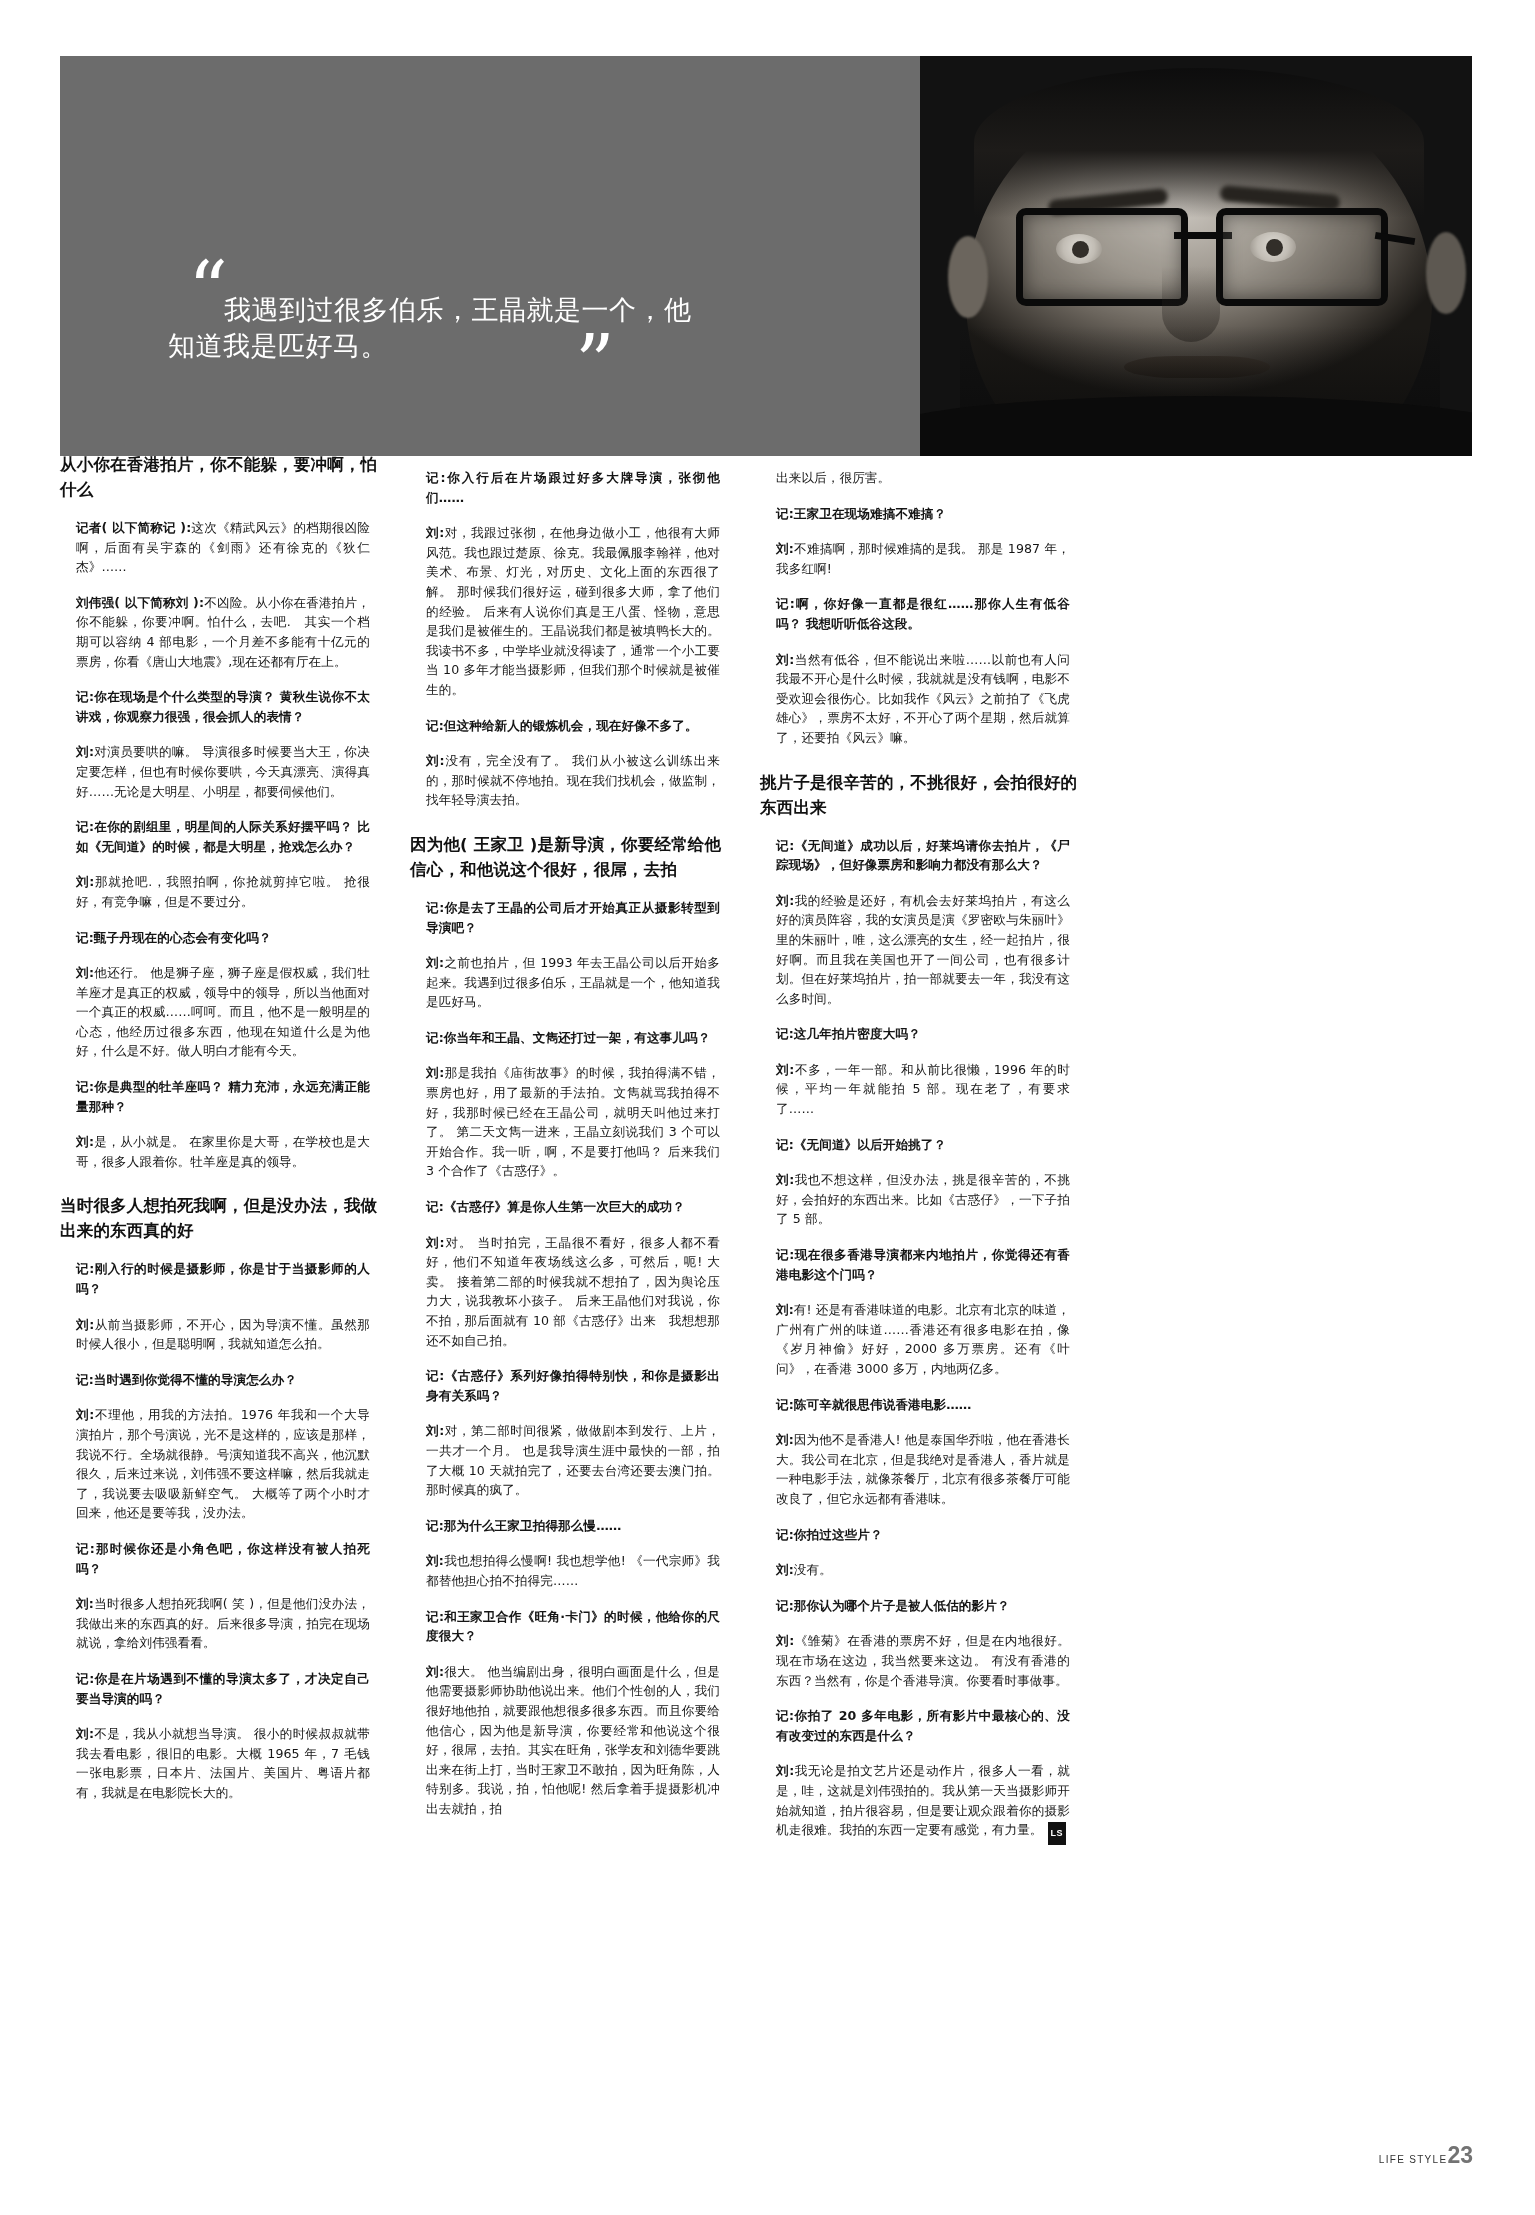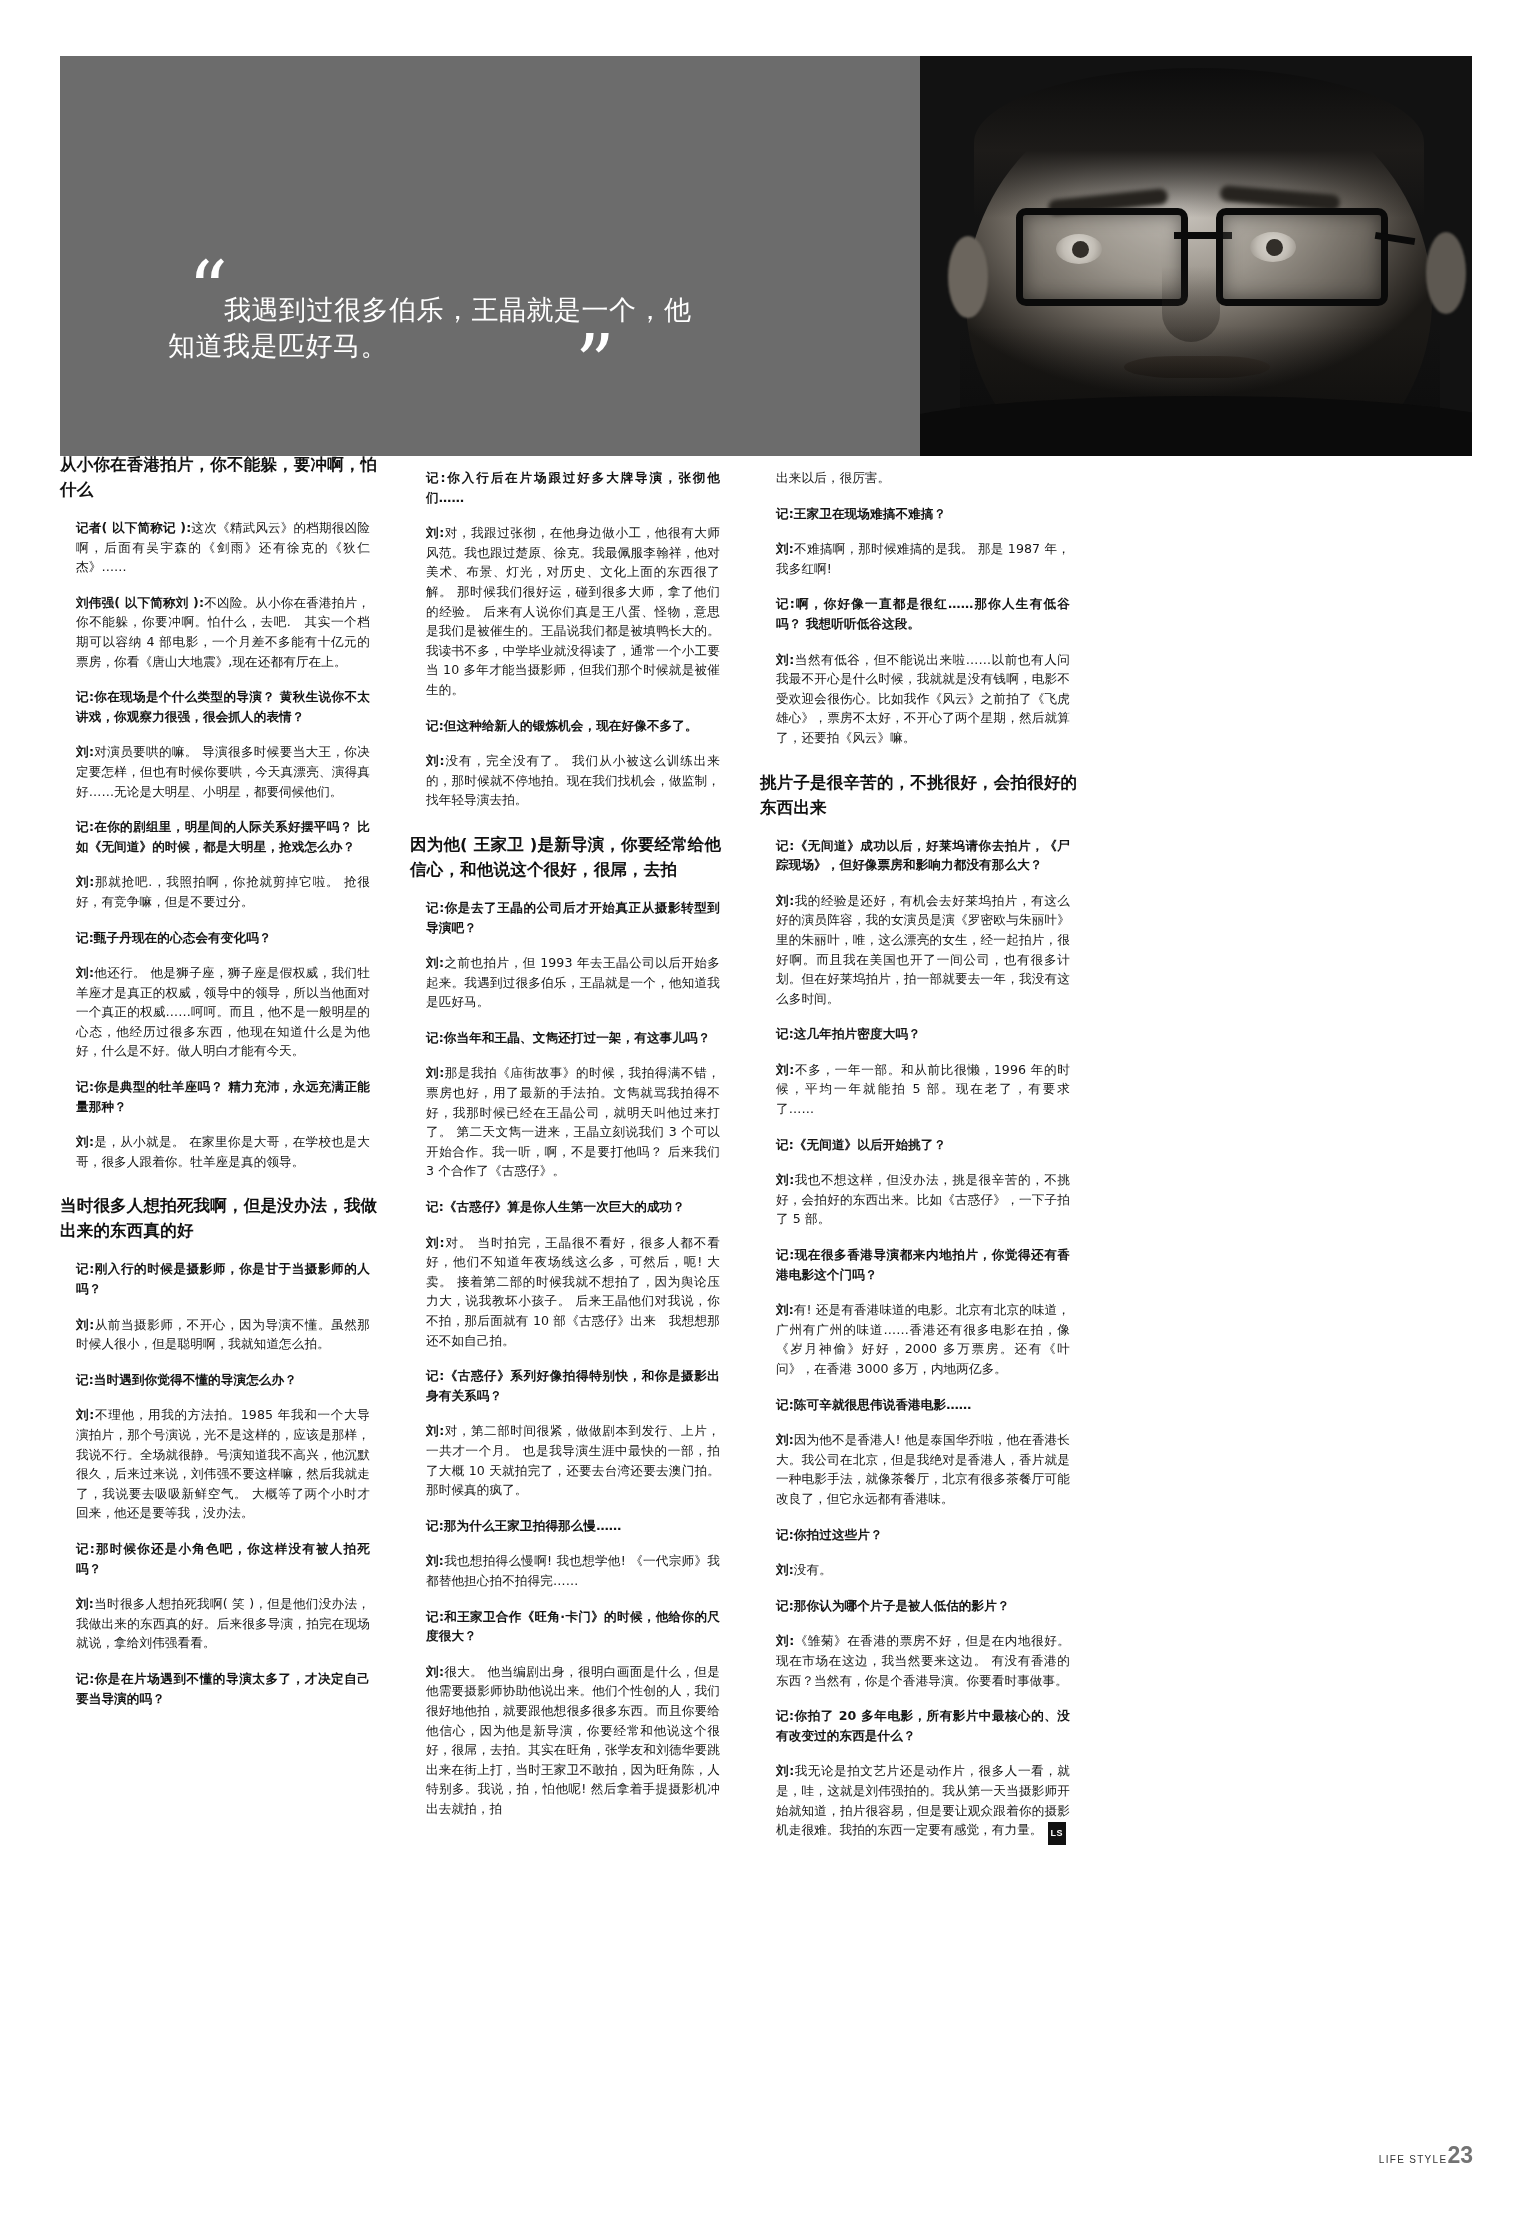--- a/index.html
+++ b/index.html
@@ -216,24 +216,25 @@
         <p class="para q">记:在你的剧组里，明星间的人际关系好摆平吗？ 比如《无间道》的时候，都是大明星，抢戏怎么办？</p>
         <p class="para"><span class="lead">刘:</span><span>那就抢吧.，我照拍啊，你抢就剪掉它啦。 抢很好，有竞争嘛，但是不要过分。</span></p>
         <p class="para q">记:甄子丹现在的心态会有变化吗？</p>
         <p class="para"><span class="lead">刘:</span><span>他还行。 他是狮子座，狮子座是假权威，我们牡羊座才是真正的权威，领导中的领导，所以当他面对一个真正的权威……呵呵。而且，他不是一般明星的心态，他经历过很多东西，他现在知道什么是为他好，什么是不好。做人明白才能有今天。</span></p>
         <p class="para q">记:你是典型的牡羊座吗？ 精力充沛，永远充满正能量那种？</p>
         <p class="para"><span class="lead">刘:</span><span>是，从小就是。 在家里你是大哥，在学校也是大哥，很多人跟着你。牡羊座是真的领导。</span></p>
         <h2 class="sec gap">当时很多人想拍死我啊，但是没办法，我做出来的东西真的好</h2>
         <p class="para q">记:刚入行的时候是摄影师，你是甘于当摄影师的人吗？</p>
         <p class="para"><span class="lead">刘:</span><span>从前当摄影师，不开心，因为导演不懂。虽然那时候人很小，但是聪明啊，我就知道怎么拍。</span></p>
         <p class="para q">记:当时遇到你觉得不懂的导演怎么办？</p>
-        <p class="para"><span class="lead">刘:</span><span>不理他，用我的方法拍。1985 年我和一个大导演拍片，那个号演说，光不是这样的，应该是那样，我说不行。全场就很静。号演知道我不高兴，他沉默很久，后来过来说，刘伟强不要这样嘛，然后我就走了，我说要去吸吸新鲜空气。 大概等了两个小时才回来，他还是要等我，没办法。</span></p>
+        <p class="para"><span class="lead">刘:</span><span>不理他，用我的方法拍。1976 年我和一个大导演拍片，那个号演说，光不是这样的，应该是那样，我说不行。全场就很静。号演知道我不高兴，他沉默很久，后来过来说，刘伟强不要这样嘛，然后我就走了，我说要去吸吸新鲜空气。 大概等了两个小时才回来，他还是要等我，没办法。</span></p>
         <p class="para q">记:那时候你还是小角色吧，你这样没有被人拍死吗？</p>
         <p class="para"><span class="lead">刘:</span><span>当时很多人想拍死我啊( 笑 )，但是他们没办法，我做出来的东西真的好。后来很多导演，拍完在现场就说，拿给刘伟强看看。</span></p>
         <p class="para q">记:你是在片场遇到不懂的导演太多了，才决定自己要当导演的吗？</p>
+        <p class="para"><span class="lead">刘:</span><span>不是，我从小就想当导演。 很小的时候叔叔就带我去看电影，很旧的电影。大概 1965 年，7 毛钱一张电影票，日本片、法国片、美国片、粤语片都有，我就是在电影院长大的。</span></p>
       </div>
       <div class="col">
         <p class="para q">记:你入行后在片场跟过好多大牌导演，张彻他们……</p>
         <p class="para"><span class="lead">刘:</span><span>对，我跟过张彻，在他身边做小工，他很有大师风范。我也跟过楚原、徐克。我最佩服李翰祥，他对美术、布景、灯光，对历史、文化上面的东西很了解。 那时候我们很好运，碰到很多大师，拿了他们的经验。 后来有人说你们真是王八蛋、怪物，意思是我们是被催生的。王晶说我们都是被填鸭长大的。 我读书不多，中学毕业就没得读了，通常一个小工要当 10 多年才能当摄影师，但我们那个时候就是被催生的。</span></p>
         <p class="para q">记:但这种给新人的锻炼机会，现在好像不多了。</p>
         <p class="para"><span class="lead">刘:</span><span>没有，完全没有了。 我们从小被这么训练出来的，那时候就不停地拍。现在我们找机会，做监制，找年轻导演去拍。</span></p>
         <h2 class="sec gap">因为他( 王家卫 )是新导演，你要经常给他信心，和他说这个很好，很屌，去拍</h2>
         <p class="para q">记:你是去了王晶的公司后才开始真正从摄影转型到导演吧？</p>
         <p class="para"><span class="lead">刘:</span><span>之前也拍片，但 1993 年去王晶公司以后开始多起来。我遇到过很多伯乐，王晶就是一个，他知道我是匹好马。</span></p>
         <p class="para q">记:你当年和王晶、文雋还打过一架，有这事儿吗？</p>

